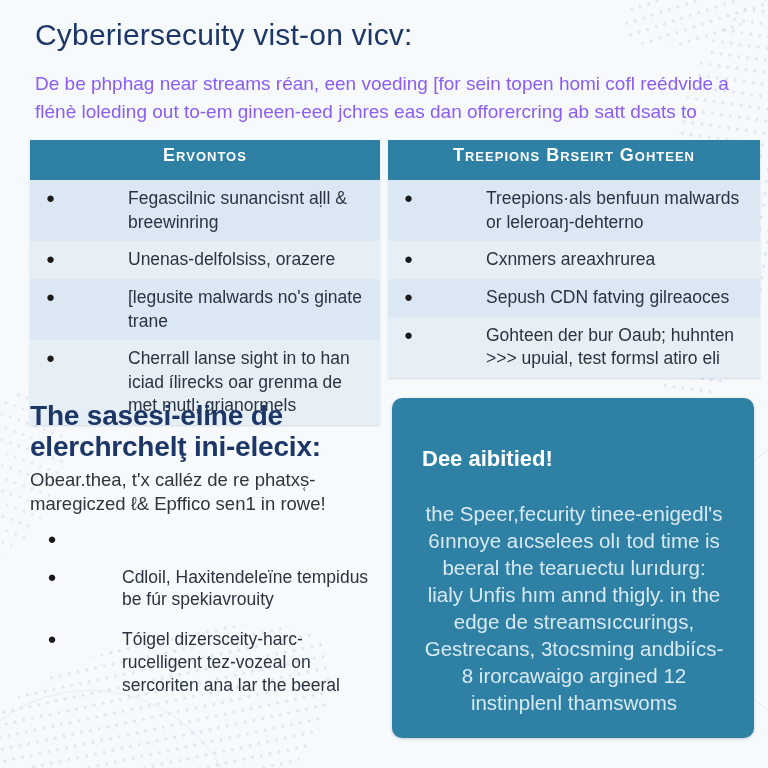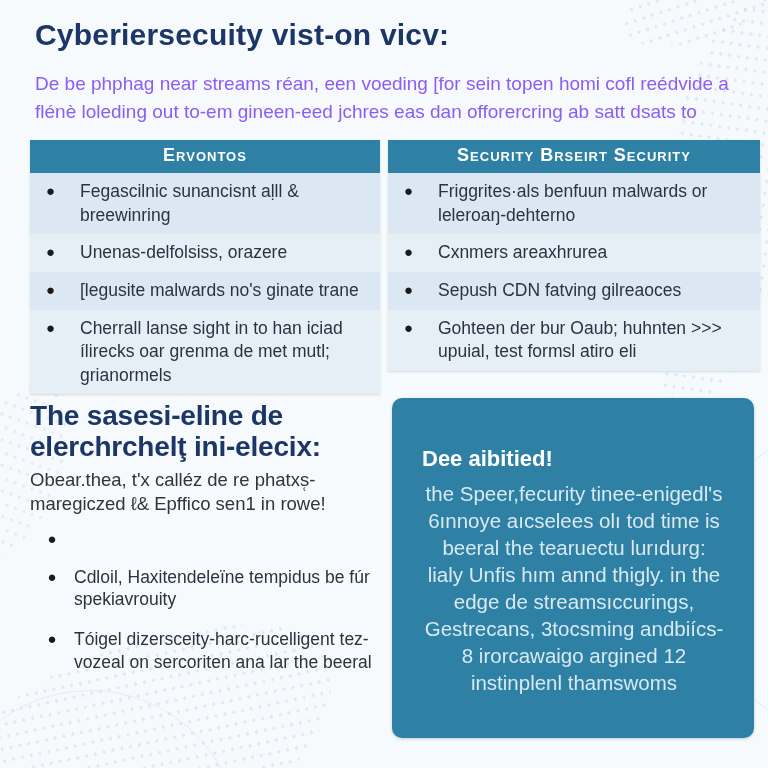--- a/index.html
+++ b/index.html
@@ -28,42 +28,42 @@
   .ring {
     position: absolute; border: 1.5px solid #dfe7f2; border-radius: 50%;
     pointer-events: none; opacity: .8;
   }
   .ring-bottom-left { left: -60px; top: 690px; width: 300px; height: 300px; }
   .ring-right { left: 700px; top: 420px; width: 320px; height: 320px; }
 
   
   .page-title {
     position: absolute; left: 35px; top: 18px; width: 700px;
-    font-size: 30px; font-weight: bold; color: #1d3668; letter-spacing: .2px;
+    font-size: 30px; font-weight: normal; color: #1d3668; letter-spacing: .2px;
   }
   .intro {
     position: absolute; left: 35px; top: 70px; width: 700px;
     font-size: 19px; line-height: 1.45; color: #8b5cf6;
   }
 
   
   .tbl { position: absolute; top: 140px; box-shadow: 0 1px 2px rgba(40,70,100,.18); }
   .tbl-left  { left: 30px;  width: 350px; }
   .tbl-right { left: 388px; width: 372px; }
   .tbl-header {
     background: #2e81a5; color: #ffffff; text-align: center;
     font-size: 18px; font-weight: bold; font-variant: small-caps;
-    letter-spacing: 1px; padding: 5px 4px 7px;
+    letter-spacing: 1px; padding: 5px 4px 14px;
   }
   .tbl-body { }
   .trow { display: flex; padding: 7px 10px 7px 16px; font-size: 17.5px; line-height: 1.35; color: #2b3340; }
   .stripe-a { background: #dbe7f2; }
   .stripe-b { background: #e6eef6; }
   .bullet { width: 34px; flex: 0 0 34px; font-size: 15px; padding-top: 1px; color: #1a1a1a; }
-  .rowtext { flex: 1; }
+  .rowtext { flex: 1; margin-left: 48px; }
 
   
   .sub-heading {
     position: absolute; left: 30px; top: 400px; width: 350px;
     font-size: 28px; font-weight: bold; color: #1d3668; line-height: 1.12;
     letter-spacing: -.2px;
   }
   .sub-para {
     position: absolute; left: 30px; top: 468px; width: 350px;
     font-size: 18.5px; line-height: 1.3; color: #30343c;
@@ -71,21 +71,21 @@
   .sub-list { position: absolute; left: 30px; top: 528px; width: 352px; }
   .sub-item { display: flex; font-size: 17.5px; line-height: 1.3; color: #2b3340; margin-bottom: 17px; }
   .sub-item .bullet { width: 44px; flex: 0 0 44px; text-align: center; }
 
   
   .callout {
     position: absolute; left: 392px; top: 398px; width: 362px; height: 340px;
     background: #2e81a5; border-radius: 10px; padding: 48px 28px 20px 30px;
     box-shadow: 0 1px 3px rgba(40,70,100,.25);
   }
-  .callout-title { color: #ffffff; font-size: 22px; font-weight: bold; margin-bottom: 8px; }
+  .callout-title { color: #ffffff; font-size: 22px; font-weight: bold; margin-bottom: 28px; }
   .callout-body { color: #d8e9f1; font-size: 20.5px; line-height: 1.32; text-align: center; }
 </style>
 </head>
 <body>
 
 <div class="page">
 
   <div class="dots dots-top-center"></div>
   <div class="dots dots-right"></div>
   <div class="dots dots-left-mid"></div>
@@ -112,25 +112,25 @@
         <span class="rowtext">[legusite malwards no's ginate trane</span>
       </div>
       <div class="trow stripe-b">
         <span class="bullet">●</span>
         <span class="rowtext">Cherrall lanse sight in to han iciad ílirecks oar grenma de met mutl; grianormels</span>
       </div>
     </div>
   </div>
 
   <div class="tbl tbl-right">
-    <div class="tbl-header">Security Brseirt Security</div>
+    <div class="tbl-header">Treepions Brseirt Gohteen</div>
     <div class="tbl-body">
       <div class="trow stripe-a">
         <span class="bullet">●</span>
-        <span class="rowtext">Friggrites·als benfuun malwards or leleroaŋ-dehterno</span>
+        <span class="rowtext">Treepions·als benfuun malwards or leleroaŋ-dehterno</span>
       </div>
       <div class="trow stripe-b">
         <span class="bullet">●</span>
         <span class="rowtext">Cxnmers areaxhrurea</span>
       </div>
       <div class="trow stripe-a">
         <span class="bullet">●</span>
         <span class="rowtext">Sepush CDN fatving gilreaoces</span>
       </div>
       <div class="trow stripe-b">

